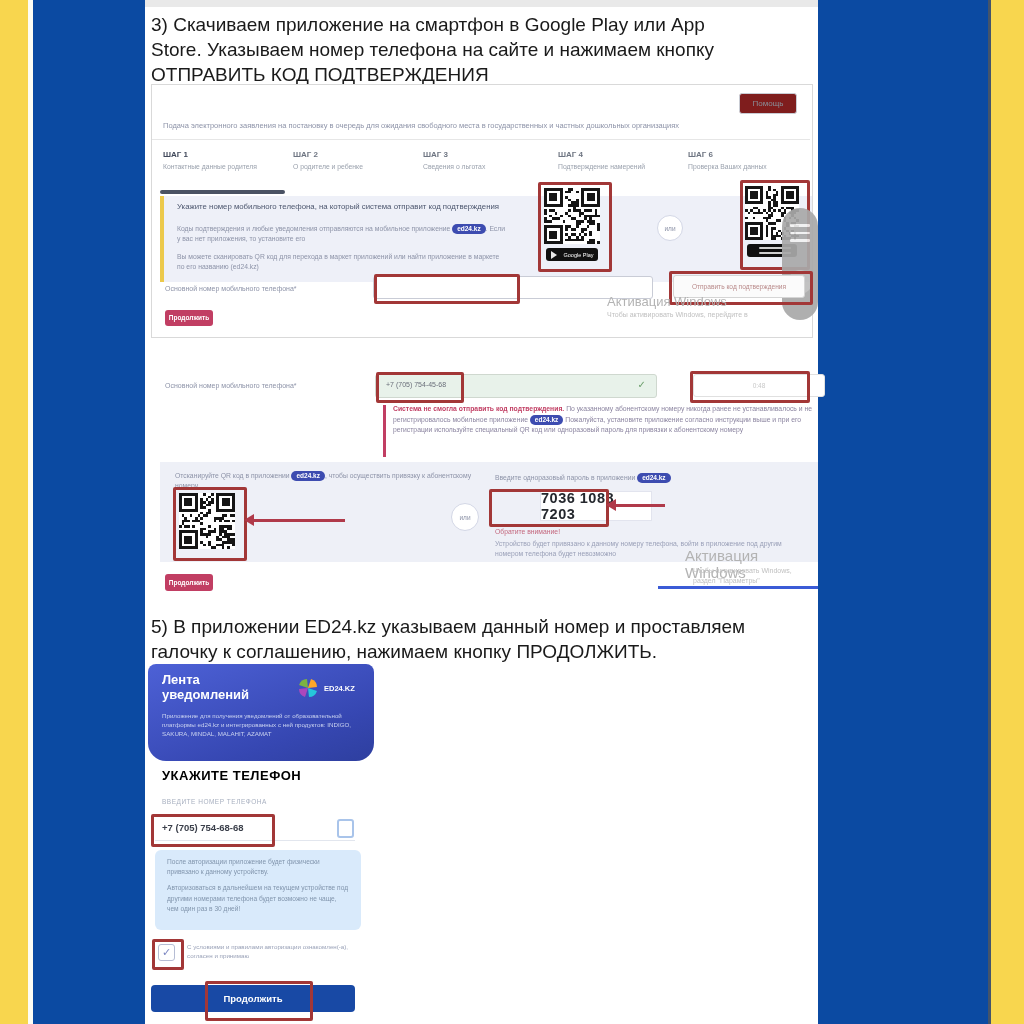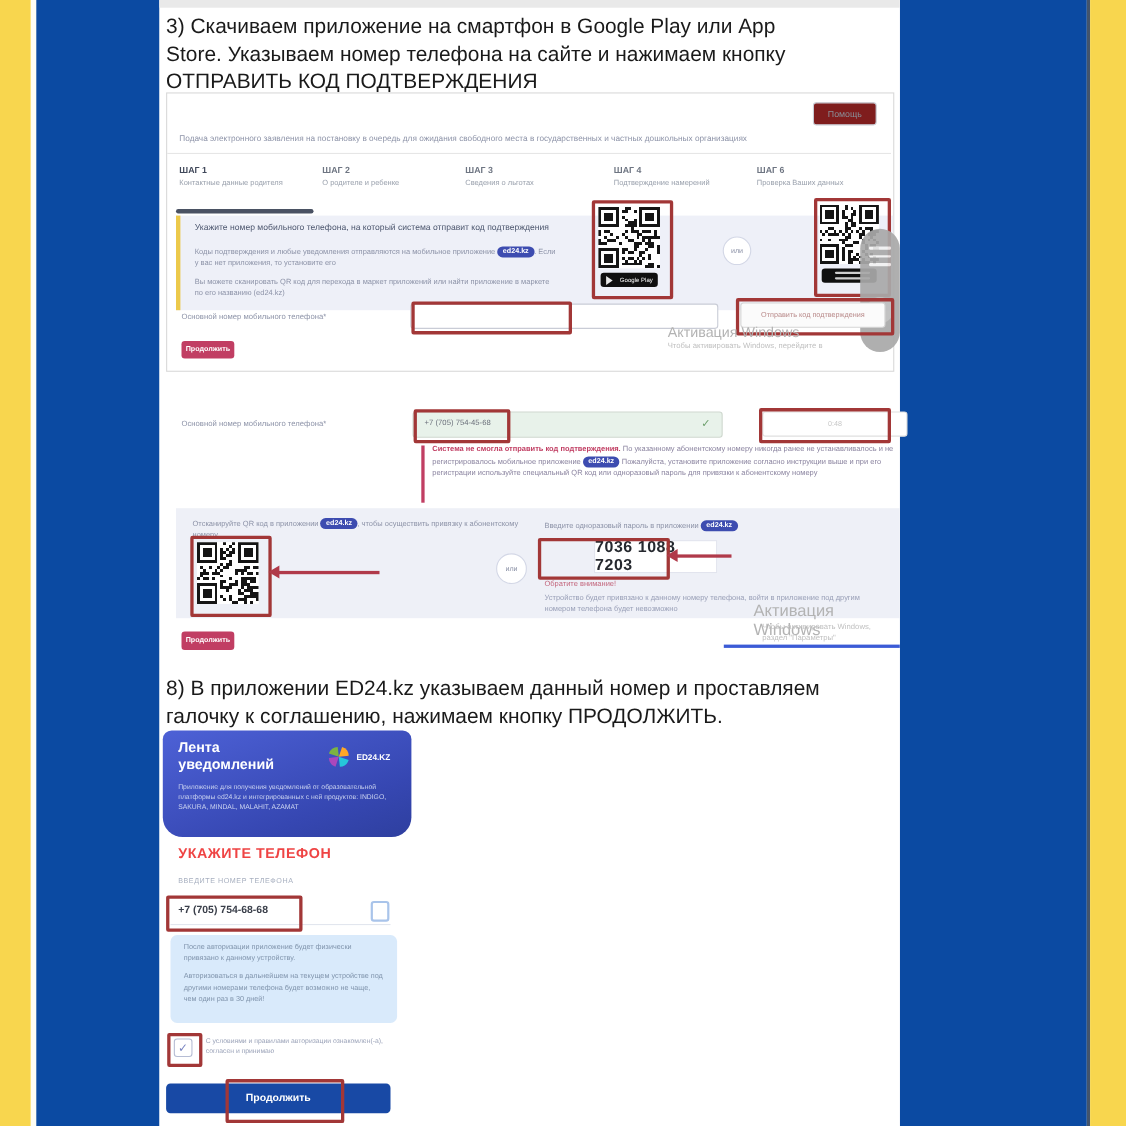--- a/index.html
+++ b/index.html
@@ -192,36 +192,36 @@
   <div class="abs" style="left:350px;top:528px;font-size:6.8px;color:#c4687e;">Обратите внимание!</div>
   <div class="abs" style="left:350px;top:539px;width:300px;font-size:6.8px;line-height:1.5;color:#9aa0b8;">Устройство будет привязано к данному номеру телефона, войти в приложение под другим номером телефона будет невозможно</div>
 
   <div class="abs wm1" style="left:540px;top:547px;font-size:15px;">Активация Windows</div>
   <div class="abs wm2" style="left:548px;top:567px;">Чтобы активировать Windows,</div>
   <div class="abs wm2" style="left:548px;top:577px;">раздел "Параметры"</div>
   <div class="abs" style="left:513px;top:586px;width:160px;height:3px;background:#3b5bd6;"></div>
 
   <div class="abs btn-crimson" style="left:20px;top:574px;width:48px;height:17px;line-height:17px;">Продолжить</div>
 
-  <div class="abs serif" style="left:6px;top:614px;width:640px;font-size:19px;line-height:1.32;">8) В приложении ED24.kz указываем данный номер и проставляем галочку к соглашению, нажимаем кнопку ПРОДОЛЖИТЬ.</div>
+  <div class="abs serif" style="left:6px;top:614px;width:640px;font-size:19px;line-height:1.32;">5) В приложении ED24.kz указываем данный номер и проставляем галочку к соглашению, нажимаем кнопку ПРОДОЛЖИТЬ.</div>
 
   <div class="abs" style="left:3px;top:664px;width:226px;height:97px;border-radius:8px 8px 18px 18px;
        background:linear-gradient(160deg,#4d61d6 0%,#3647b2 70%,#2e3f9f 100%);">
     <div style="position:absolute;left:14px;top:9px;width:110px;font-size:13px;font-weight:bold;color:#fff;line-height:1.15;">Лента уведомлений</div>
     <svg viewBox="0 0 24 24" style="position:absolute;left:148px;top:12px;width:24px;height:24px;">
       <path d="M12 12 L3 9 Q5 3 11 3 Z" fill="#7cb342"></path>
       <path d="M12 12 L15 3 Q21 5 21 11 Z" fill="#ffa726"></path>
       <path d="M12 12 L21 15 Q19 21 13 21 Z" fill="#26c6da"></path>
       <path d="M12 12 L9 21 Q3 19 3 13 Z" fill="#ab47bc"></path>
     </svg>
     <div style="position:absolute;left:176px;top:20px;font-size:7.5px;font-weight:bold;color:#fff;">ED24.KZ</div>
     <div style="position:absolute;left:14px;top:48px;width:196px;font-size:6.2px;line-height:1.45;color:#c9d2f0;">Приложение для получения уведомлений от образовательной платформы ed24.kz и интегрированных с ней продуктов: INDIGO, SAKURA, MINDAL, MALAHIT, AZAMAT</div>
   </div>
 
-  <div class="abs" style="left:17px;top:768px;font-size:13px;font-weight:bold;color:#ef4444;letter-spacing:.5px;">УКАЖИТЕ ТЕЛЕФОН</div>
+  <div class="abs" style="left:17px;top:768px;font-size:13px;font-weight:bold;color:#000000;letter-spacing:.5px;">УКАЖИТЕ ТЕЛЕФОН</div>
   <div class="abs" style="left:17px;top:798px;font-size:6.5px;color:#a8b0c0;letter-spacing:.5px;">ВВЕДИТЕ НОМЕР ТЕЛЕФОНА</div>
 
   <div class="abs" style="left:10px;top:818px;width:200px;height:22px;border-bottom:1px solid #e2e6ee;text-align:right;">
     <span style="position:absolute;left:7px;top:4px;font-size:9.5px;font-weight:bold;color:#3a3f4a;">+7 (705) 754-68-68</span>
   </div>
   <div class="hl" style="left:6px;top:814px;width:118px;height:27px;"></div>
   <div class="abs" style="left:192px;top:819px;width:13px;height:15px;border:2px solid #a9c4ea;border-radius:3px;background:#fff;"></div>
 
   <div class="abs app-blue-box" style="left:10px;top:850px;width:206px;height:80px;">
     <div style="padding:7px 12px 0;">После авторизации приложение будет физически привязано к данному устройству.</div>

